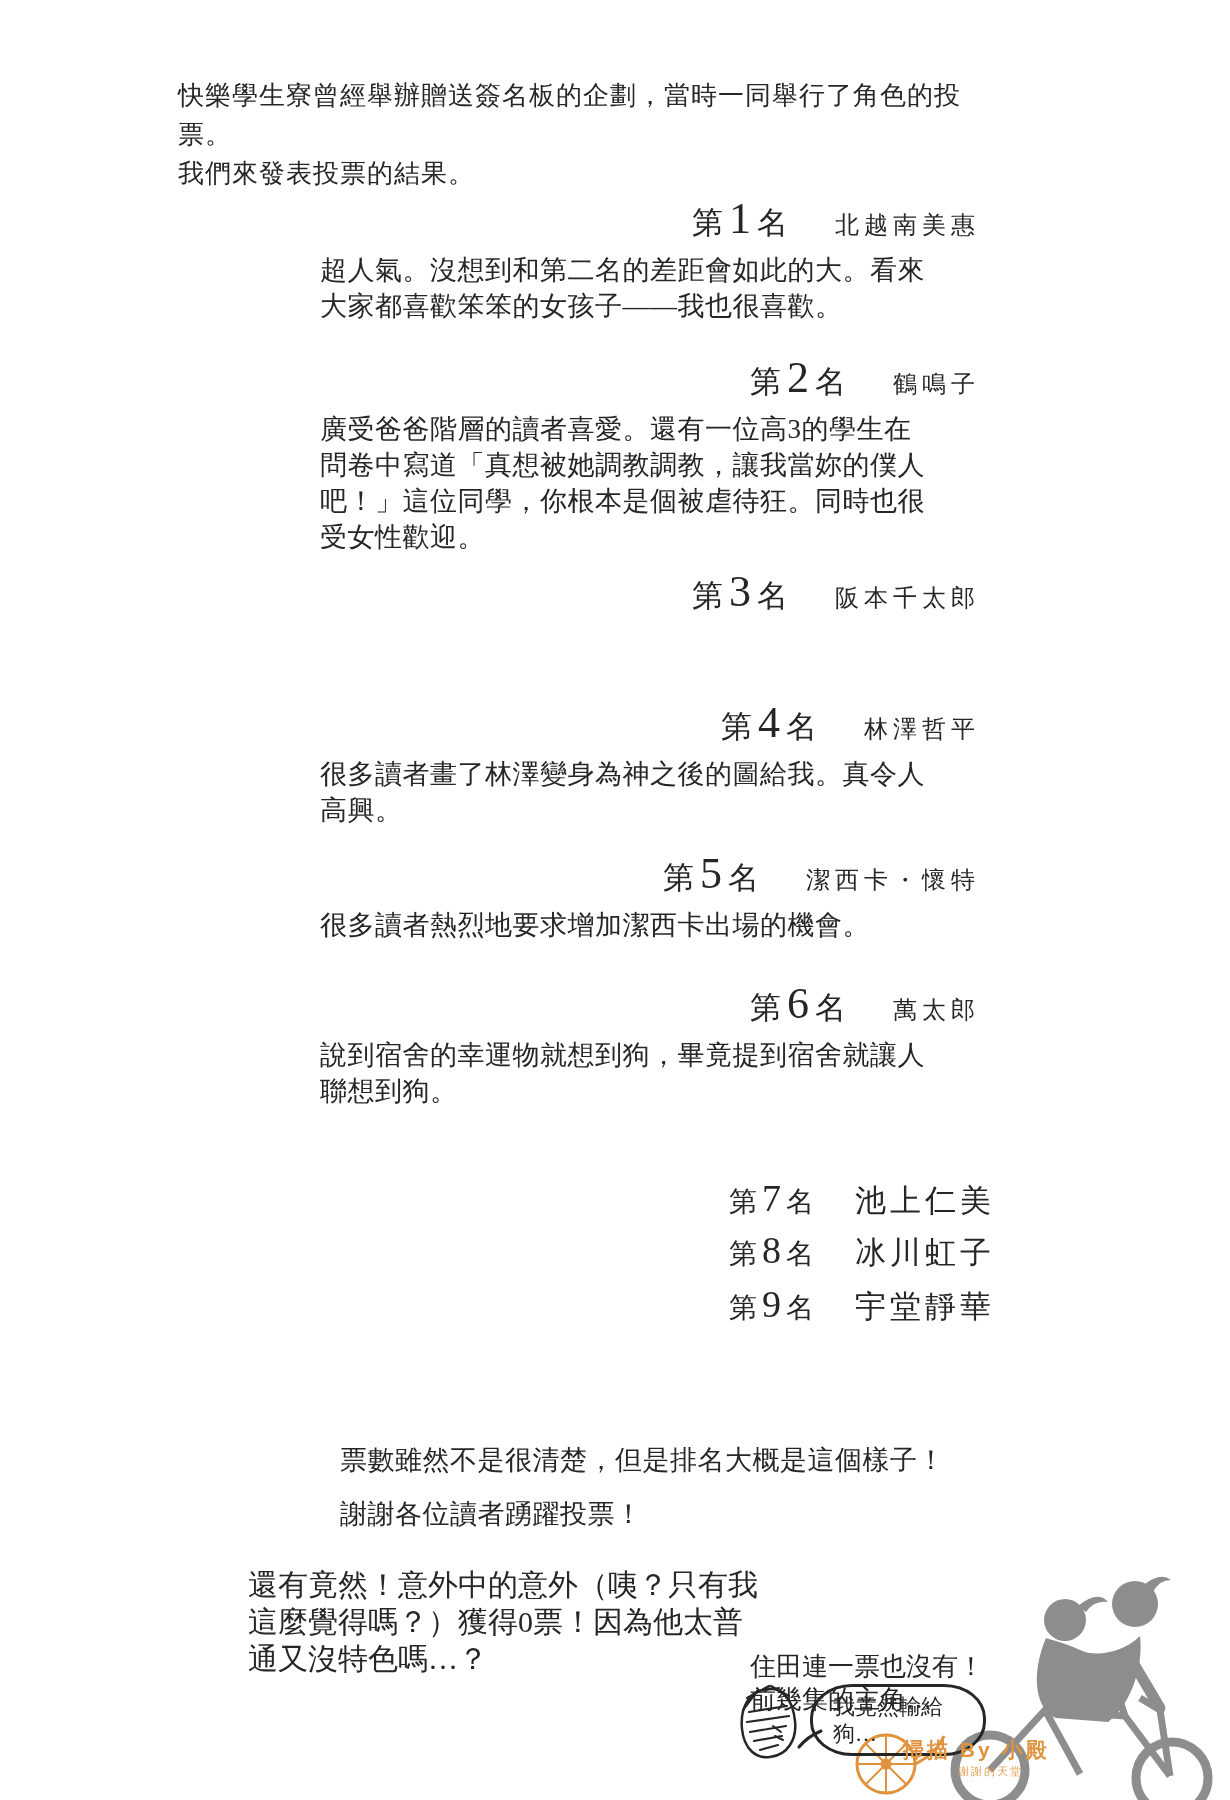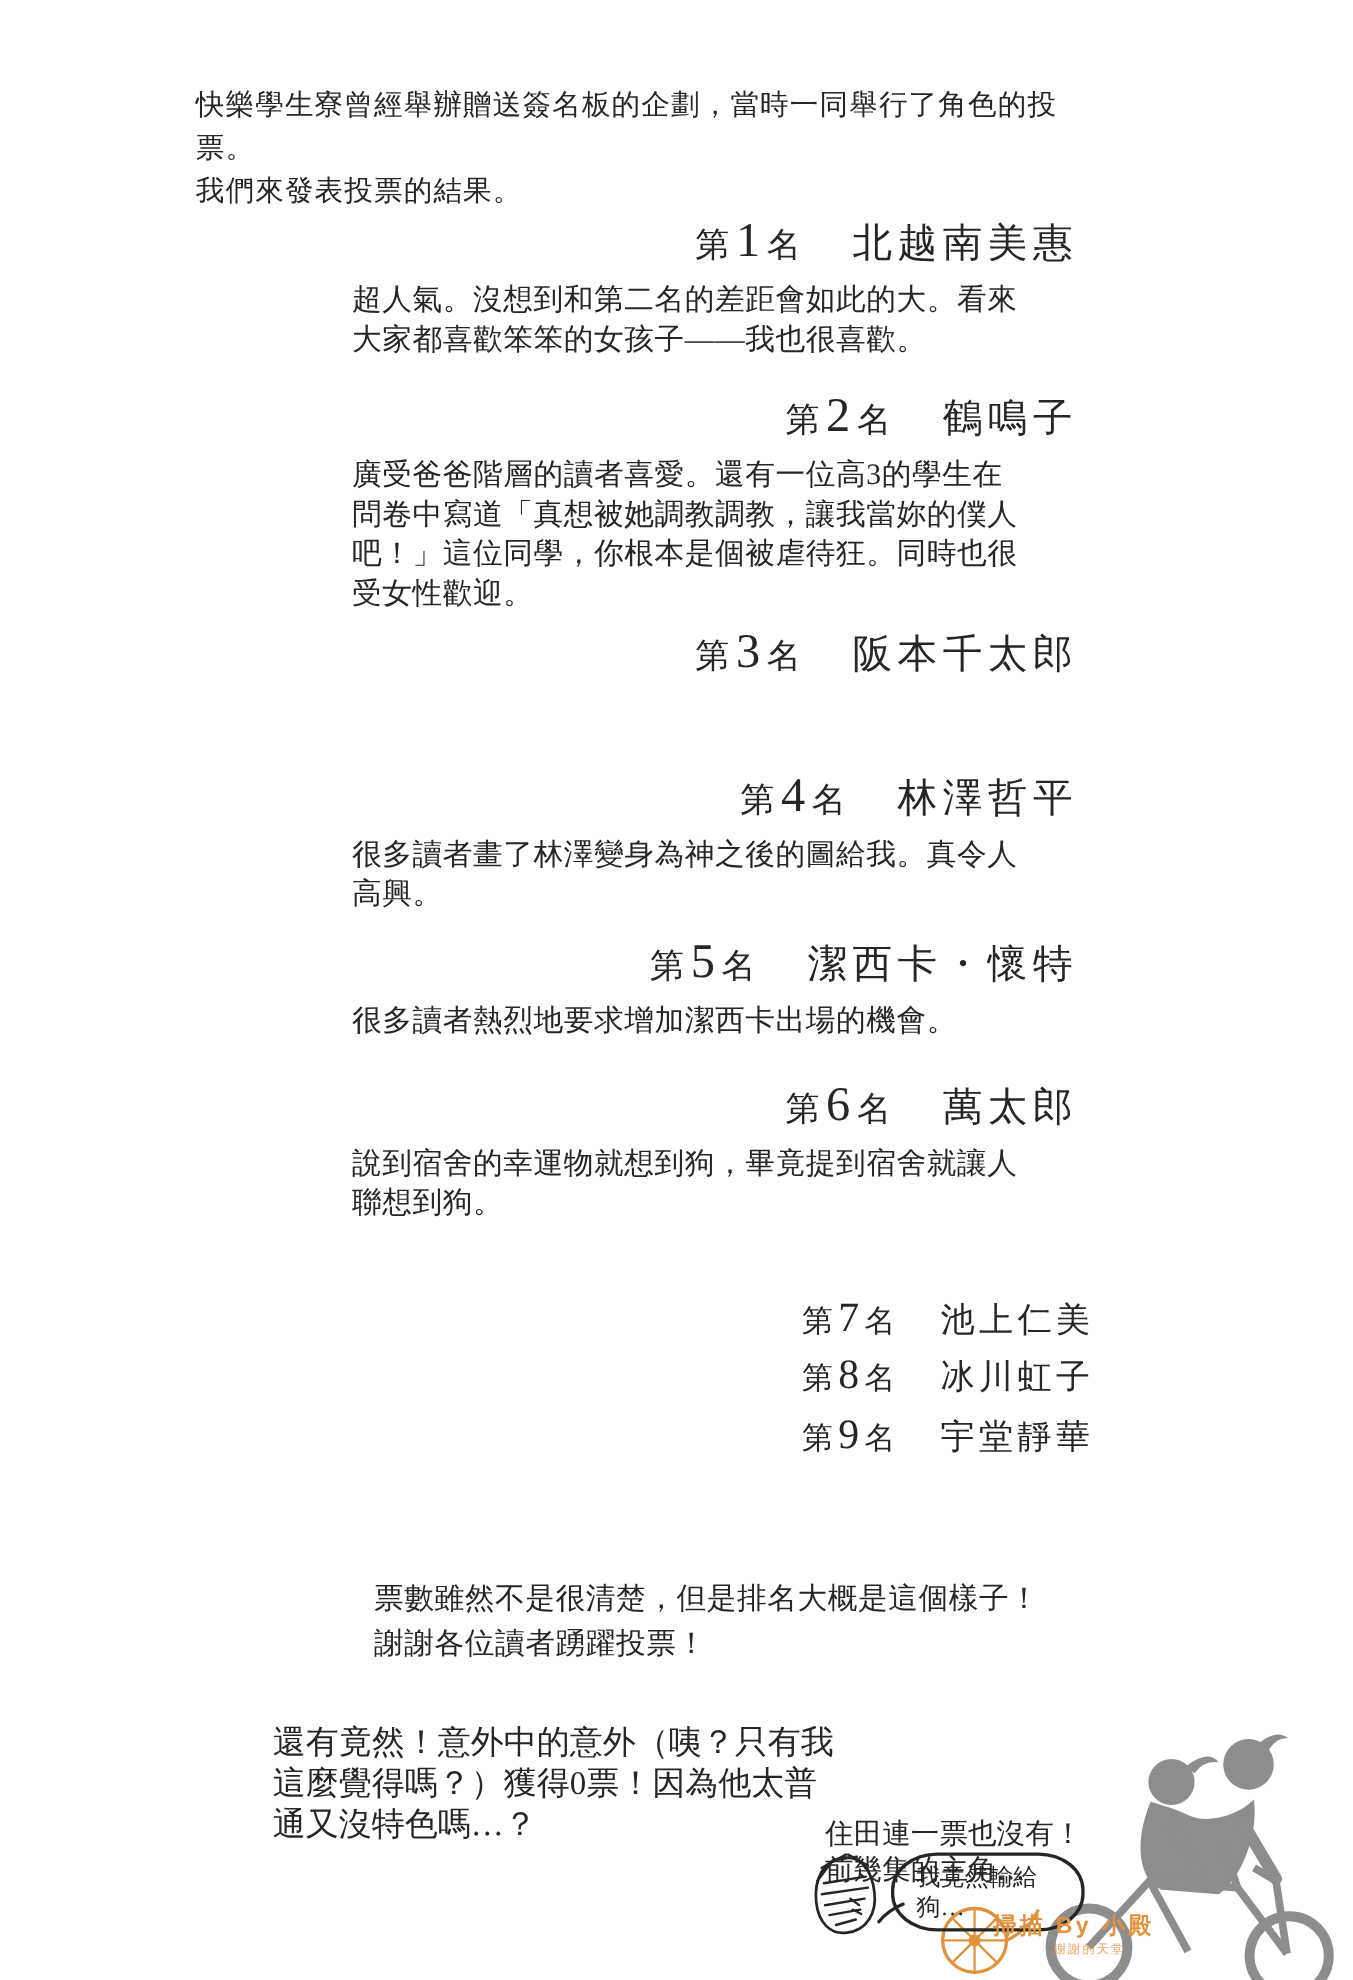--- a/index.html
+++ b/index.html
@@ -10,29 +10,29 @@
   }
   .abs{position:absolute;}
   .pre{white-space:pre-line;}
 
   .intro{left:178px;top:76px;width:820px;font-size:26px;line-height:39px;letter-spacing:1px;}
 
   .rank{left:180px;width:800px;}
   .rank-title{display:flex;align-items:baseline;justify-content:flex-end;}
   .rank-label{font-size:31px;letter-spacing:1px;white-space:nowrap;}
   .rank-num{font-size:44px;padding:0 5px;}
-  .rank-name{margin-left:46px;font-size:36px;letter-spacing:5px;white-space:nowrap;}
+  .rank-name{margin-left:46px;font-size:24px;letter-spacing:5px;white-space:nowrap;}
   .rank-comment{margin-left:140px;margin-top:8px;width:620px;font-size:27px;line-height:36px;letter-spacing:0.5px;}
 
   .rank-minor{left:195px;}
   .rank-minor .rank-label{font-size:28px;}
   .rank-minor .rank-num{font-size:38px;padding:0 4px;}
   .rank-minor .rank-name{margin-left:40px;font-size:31px;letter-spacing:4px;}
 
-  .closing{left:340px;top:1433px;font-size:27px;line-height:41px;letter-spacing:0.5px;}
+  .closing{left:340px;top:1433px;font-size:27px;line-height:54px;letter-spacing:0.5px;}
 
   .note-left{left:248px;top:1566px;font-size:30px;line-height:37px;}
   .sumida-note{left:750px;top:1614px;font-size:26px;line-height:33px;margin-top:36px;}
 
   .bubble{
     left:810px;top:1684px;width:176px;height:72px;
     border:3px solid var(--ink,#262626);border-radius:42px/34px;
     box-sizing:border-box;
   }
   .bubble-text{padding:6px 8px 0 20px;font-size:22px;line-height:27px;}

